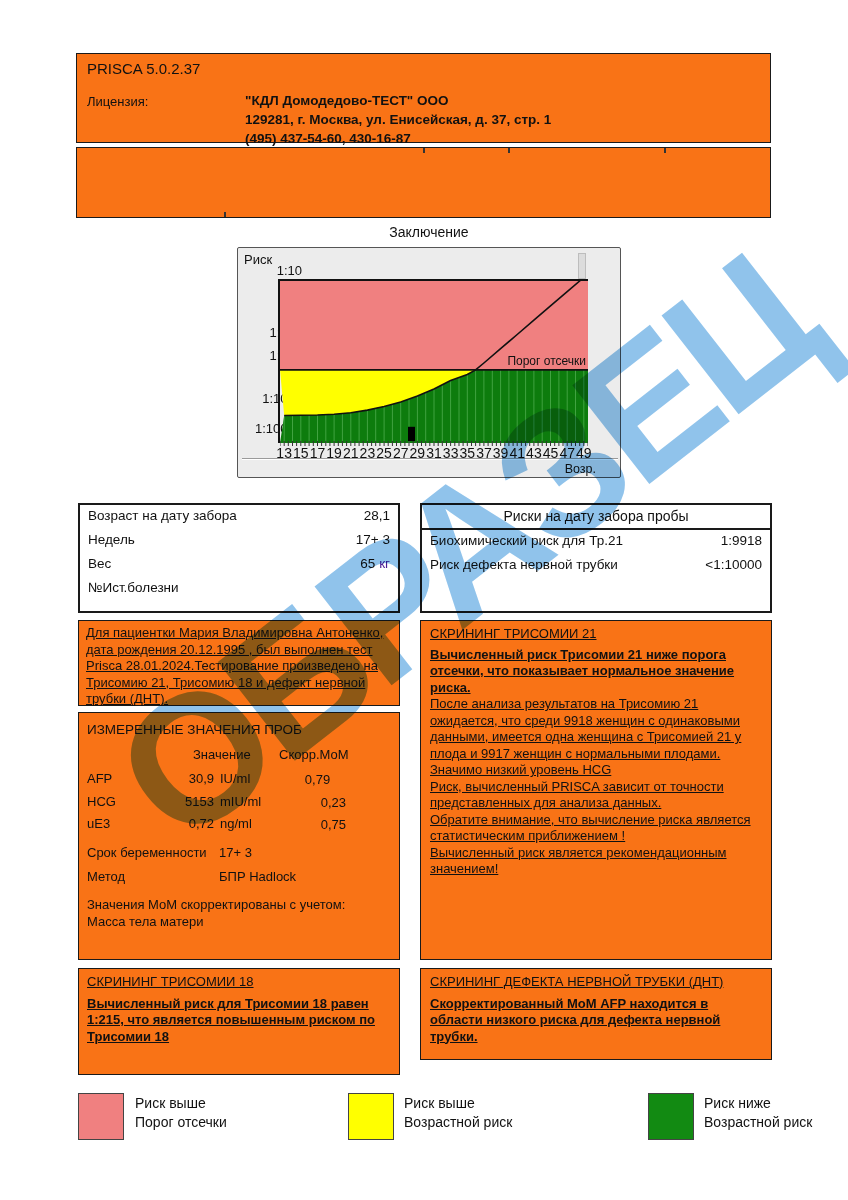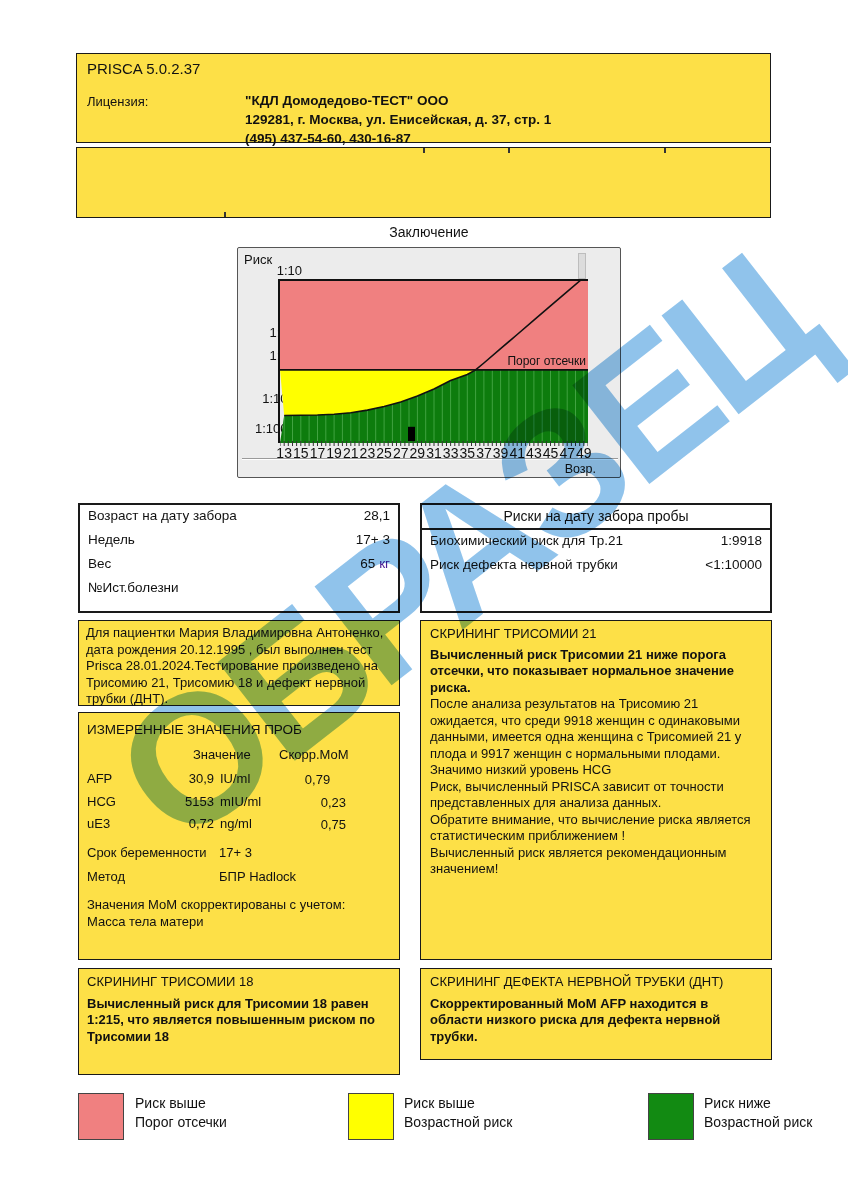--- a/index.html
+++ b/index.html
@@ -1,19 +1,19 @@
 <!DOCTYPE html>
 <html><head>
 <meta charset="utf-8">
 <style>
   html,body{margin:0;padding:0;background:#fff;}
   #page{position:relative;width:848px;height:1200px;background:#ffffff;overflow:hidden;
         font-family:"Liberation Sans",sans-serif;color:#111;}
   .abs{position:absolute;}
-  .box{position:absolute;border:1.5px solid #1a1a1a;background:#fde047;box-sizing:border-box;}
+  .box{position:absolute;border:1.5px solid #1a1a1a;background:#f97316;box-sizing:border-box;text-decoration:underline;}
   .tbl{position:absolute;border:2px solid #1a1a1a;background:#fff;box-sizing:border-box;}
   .tbl .hd{border-bottom:2px solid #1a1a1a;text-align:center;font-size:14px;padding:3px 0 4px;}
   .row{position:relative;padding:3px 8px 2px;font-size:13.5px;height:19px;}
   .row .lab{position:absolute;left:8px;top:3px;white-space:nowrap;}
   .row .val{position:absolute;right:8px;top:3px;white-space:nowrap;}
   .unit{color:#4c1d95;}
   .par{font-size:13px;line-height:16.5px;}
   .b{font-weight:bold;}
   .ttl{font-size:13.5px;line-height:17px;}
   .tick{position:absolute;width:1.5px;background:#333;}

